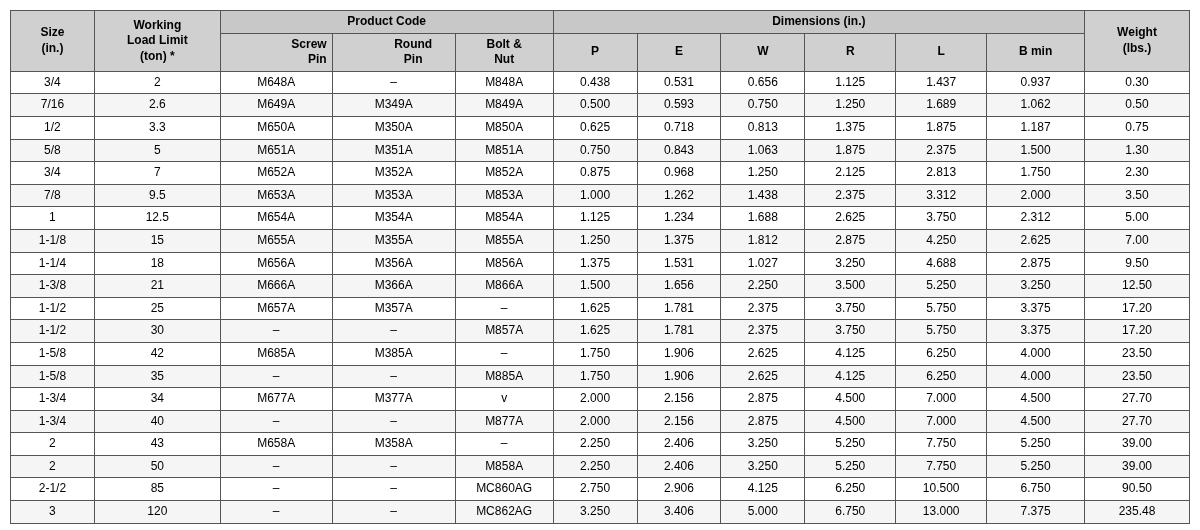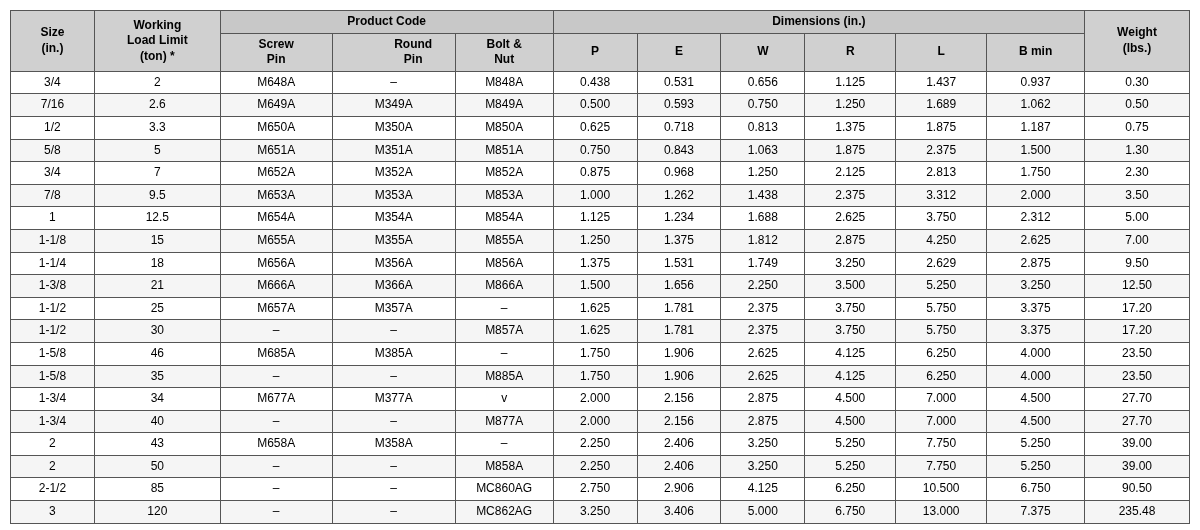--- a/index.html
+++ b/index.html
@@ -34,21 +34,21 @@
       background-color: #f5f5f5;
     }
     tr:nth-child(odd) td {
       background-color: #ffffff;
     }
     .header-group {
       background-color: #c8c8c8;
     }
     .col-size { width: 60px; }
     .col-wll { width: 90px; }
-    .col-screw { width: 80px; }
+    .col-screw { width: 80px; text-align: right; }
     .col-round { width: 80px; padding-left: 44px; }
     .col-bolt { width: 70px; margin-left: 48px; }
     .col-p { width: 60px; }
     .col-e { width: 60px; }
     .col-w { width: 60px; }
     .col-r { width: 65px; }
     .col-l { width: 65px; }
     .col-bmin { width: 70px; }
     .col-weight { width: 75px; }
   </style>
@@ -190,23 +190,23 @@
         <td>7.00</td>
       </tr>
       <tr>
         <td>1-1/4</td>
         <td>18</td>
         <td>M656A</td>
         <td>M356A</td>
         <td>M856A</td>
         <td>1.375</td>
         <td>1.531</td>
-        <td>1.749</td>
-        <td>3.250</td>
-        <td>2.629</td>
+        <td>1.027</td>
+        <td>3.250</td>
+        <td>4.688</td>
         <td>2.875</td>
         <td>9.50</td>
       </tr>
       <tr>
         <td>1-3/8</td>
         <td>21</td>
         <td>M666A</td>
         <td>M366A</td>
         <td>M866A</td>
         <td>1.500</td>
@@ -240,21 +240,21 @@
         <td>1.625</td>
         <td>1.781</td>
         <td>2.375</td>
         <td>3.750</td>
         <td>5.750</td>
         <td>3.375</td>
         <td>17.20</td>
       </tr>
       <tr>
         <td>1-5/8</td>
-        <td>46</td>
+        <td>42</td>
         <td>M685A</td>
         <td>M385A</td>
         <td>–</td>
         <td>1.750</td>
         <td>1.906</td>
         <td>2.625</td>
         <td>4.125</td>
         <td>6.250</td>
         <td>4.000</td>
         <td>23.50</td>

